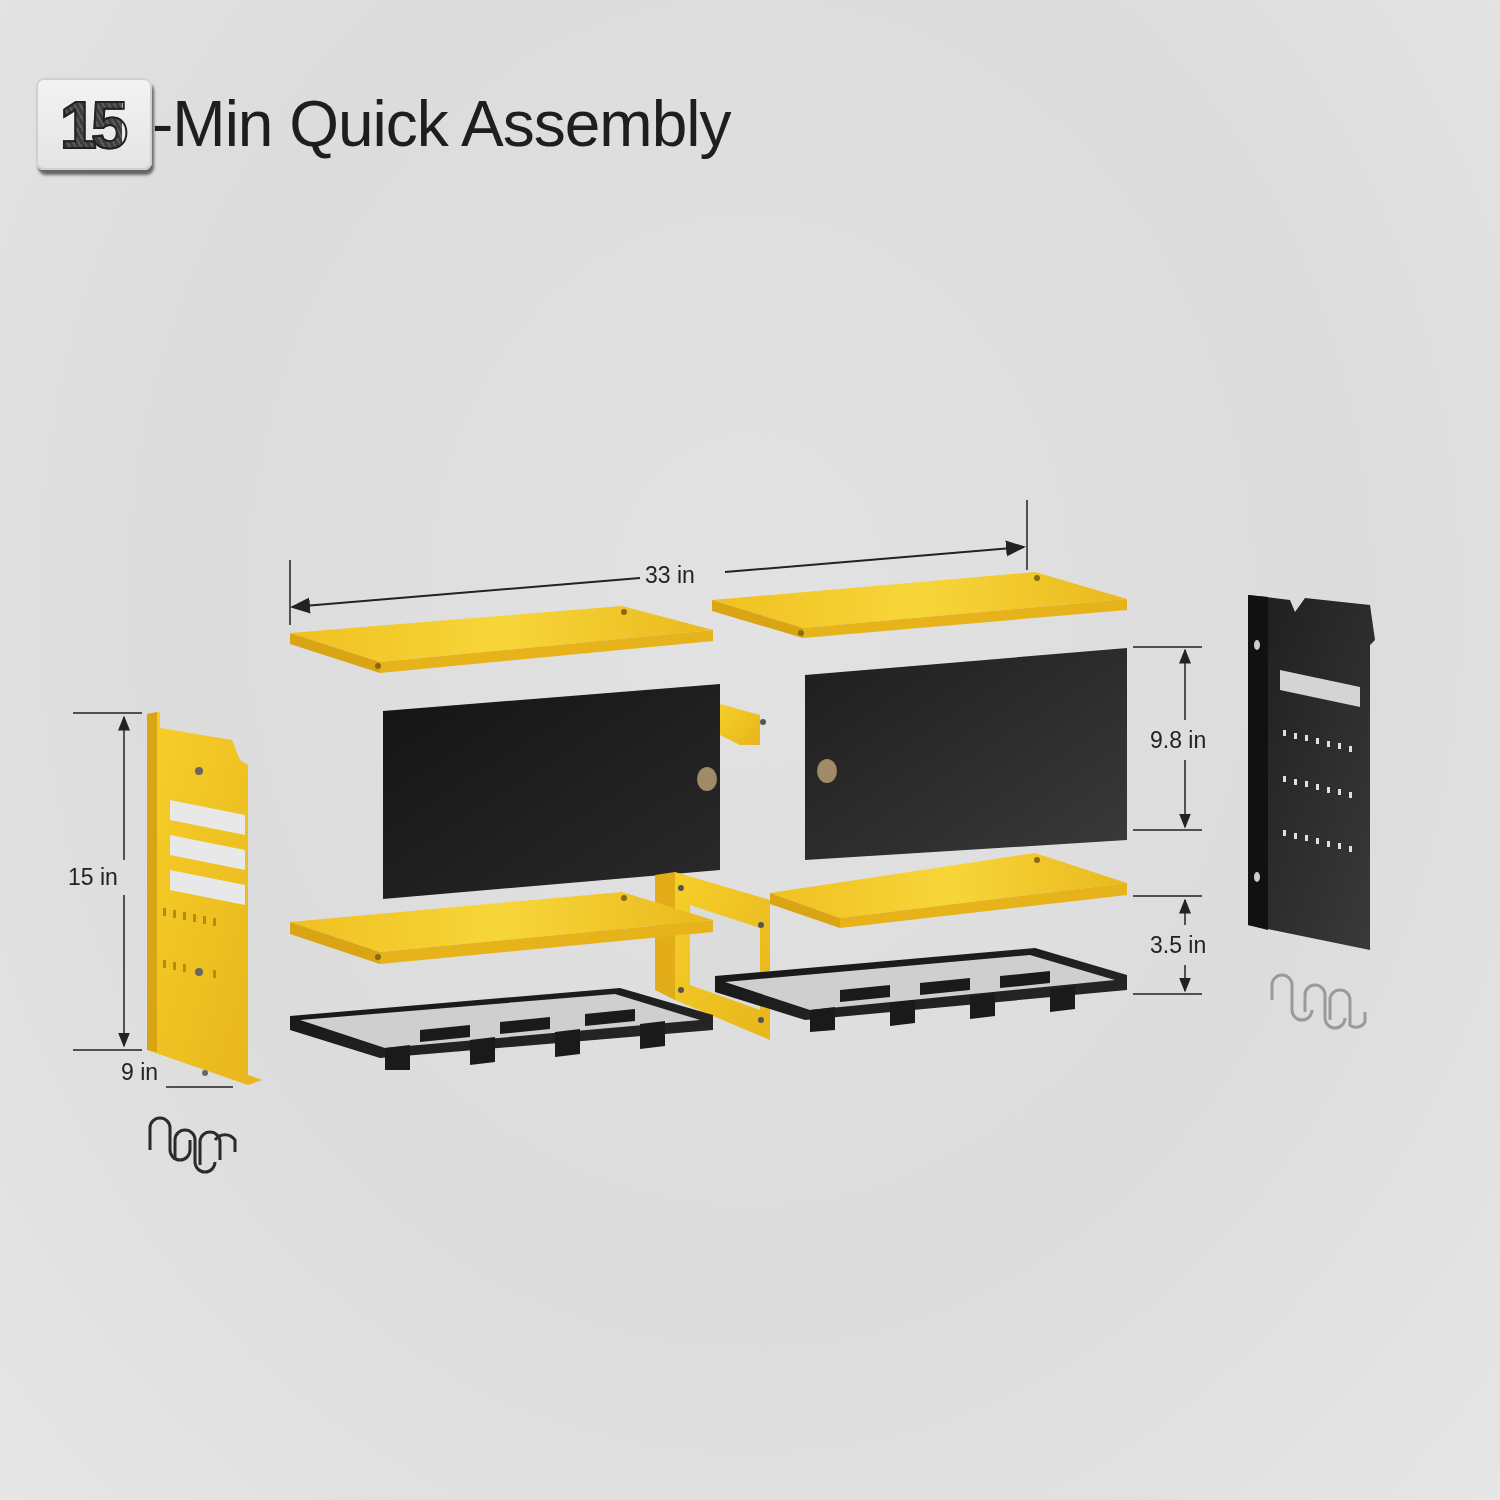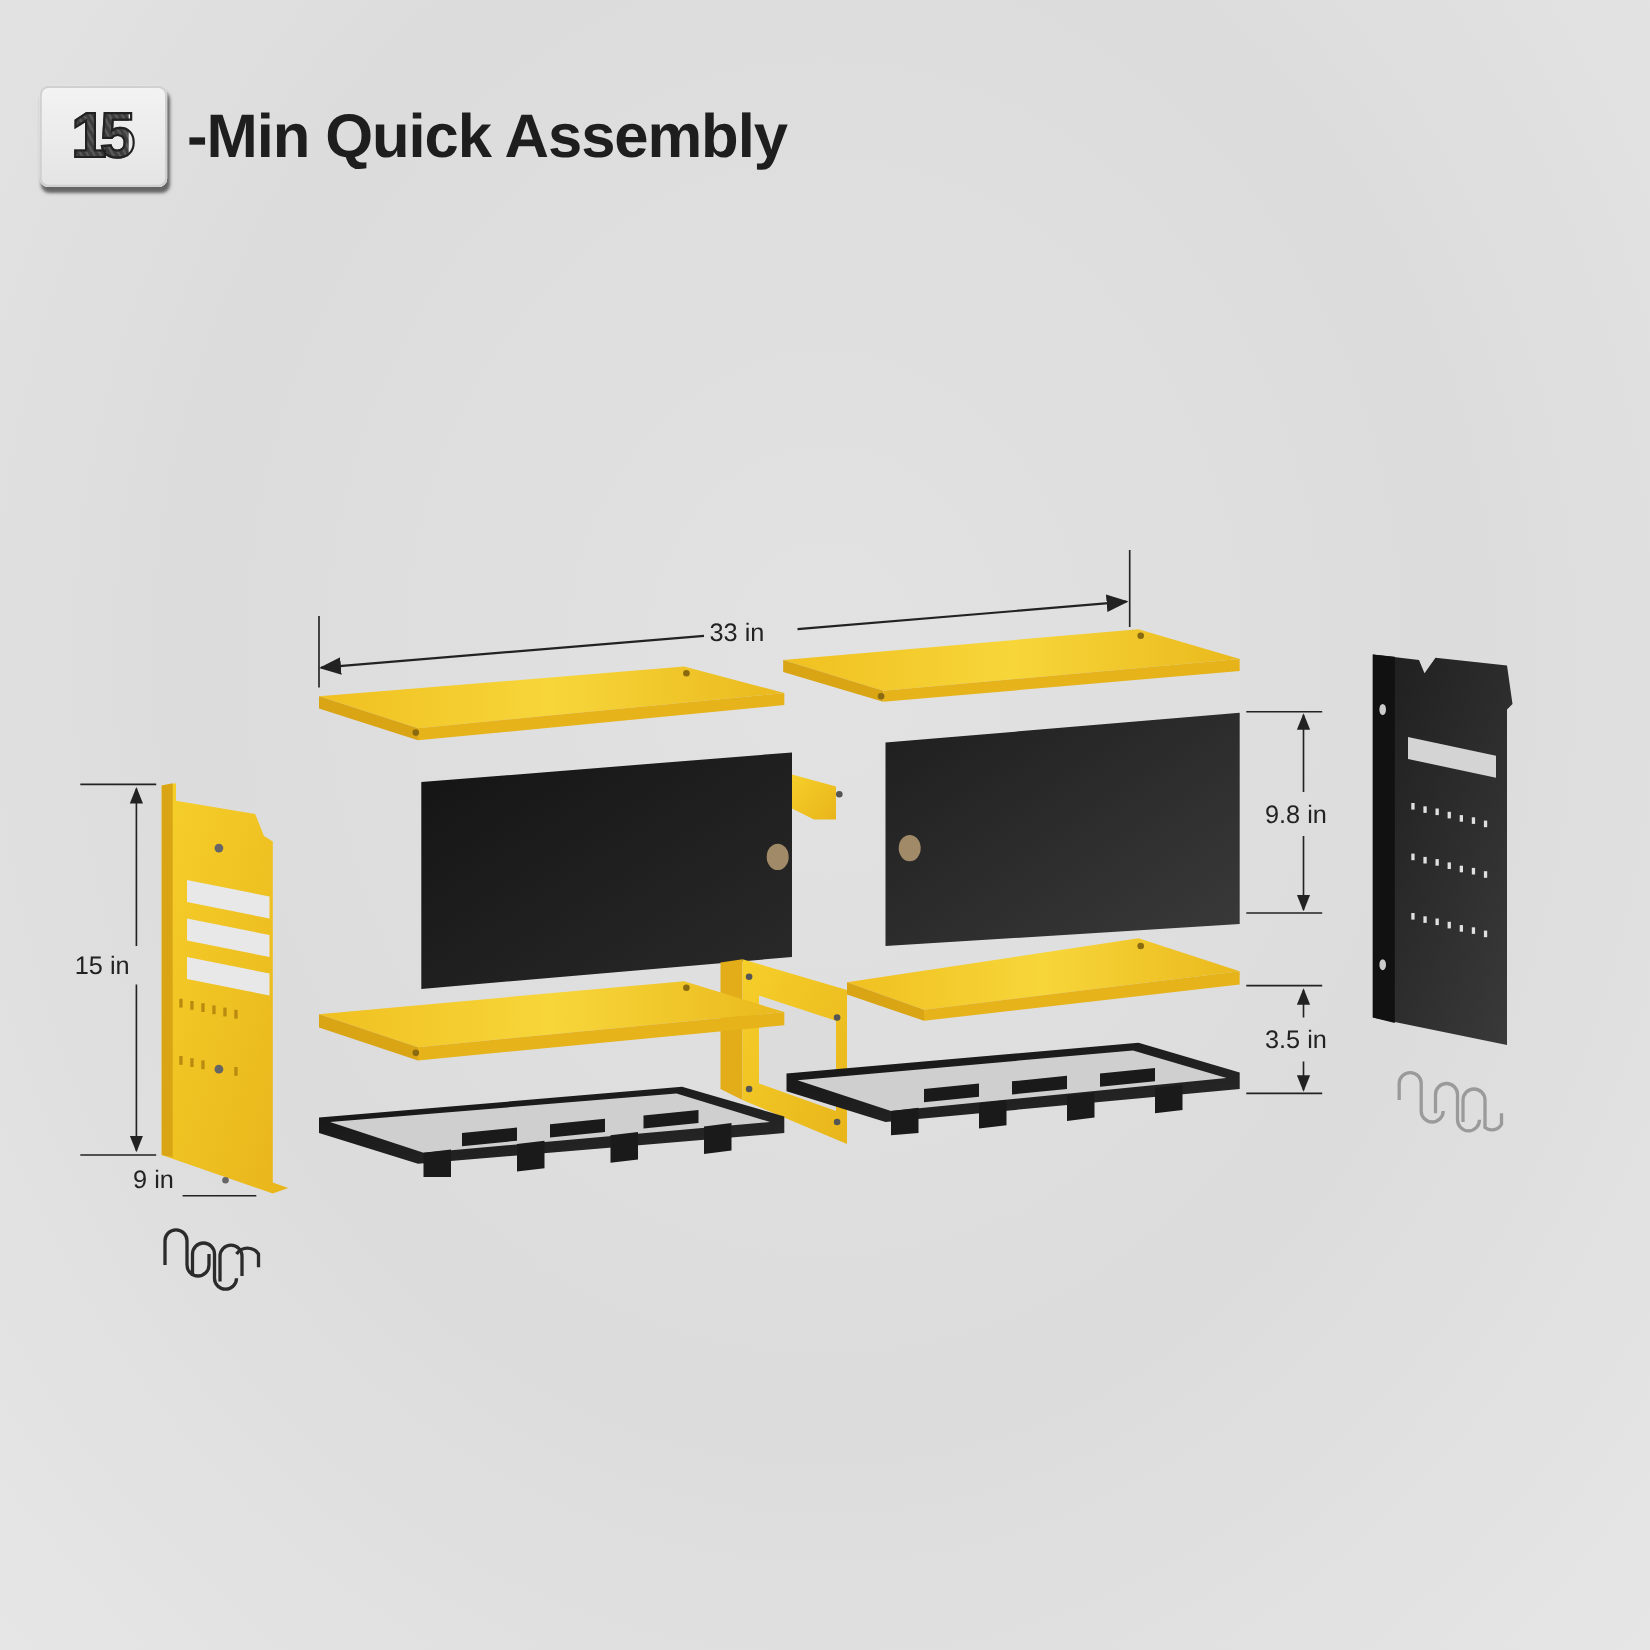--- a/index.html
+++ b/index.html
@@ -3,26 +3,26 @@
 <meta charset="utf-8">
 <style>
   html,body{margin:0;padding:0;}
   body{width:1500px;height:1500px;overflow:hidden;position:relative;
     background:radial-gradient(ellipse at 50% 40%, #e2e2e2 0%, #dcdcdc 55%, #e6e6e6 100%);
     font-family:"Liberation Sans", sans-serif;}
   .title-wrap{position:absolute;left:36px;top:78px;display:flex;align-items:center;}
   .badge{width:116px;height:92px;border-radius:8px;background:linear-gradient(#f3f3f3,#e4e4e4);
     box-shadow:2px 5px 3px rgba(0,0,0,0.55), inset 0 0 0 2px #d0d0d0;
     display:flex;align-items:center;justify-content:center;}
-  .badge span{font-weight:bold;font-size:58px;letter-spacing:-6px;color:#474747;
+  .badge span{font-weight:bold;font-size:67px;letter-spacing:-6px;color:#474747;
     -webkit-text-stroke:2px #222;
     background:repeating-linear-gradient(60deg,#3d3d3d 0 3px,#5b5b5b 3px 5px);
     -webkit-background-clip:text;background-clip:text;-webkit-text-fill-color:transparent;
     line-height:1;margin-left:-6px;}
-  .title{font-weight:bold;font-size:56px;color:#1e1e1e;margin-left:18px;letter-spacing:-1px;line-height:1;}
+  .title{font-weight:normal;font-size:64px;color:#1e1e1e;letter-spacing:-1px;line-height:1;}
   svg.scene{position:absolute;left:0;top:0;}
   .dim{font-family:"Liberation Sans", sans-serif;font-size:23px;fill:#222;}
 </style>
 </head>
 <body>
 
 <div class="title-wrap">
   <div class="badge">
     <span>15</span>
   </div>

